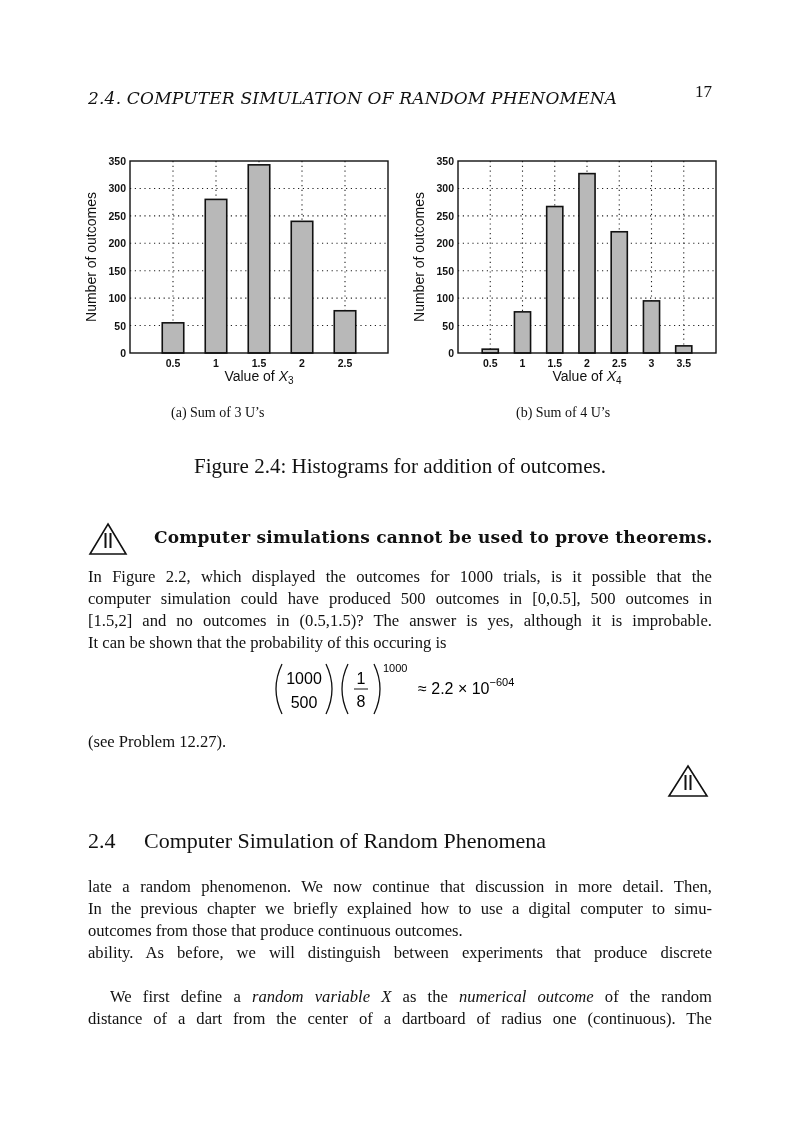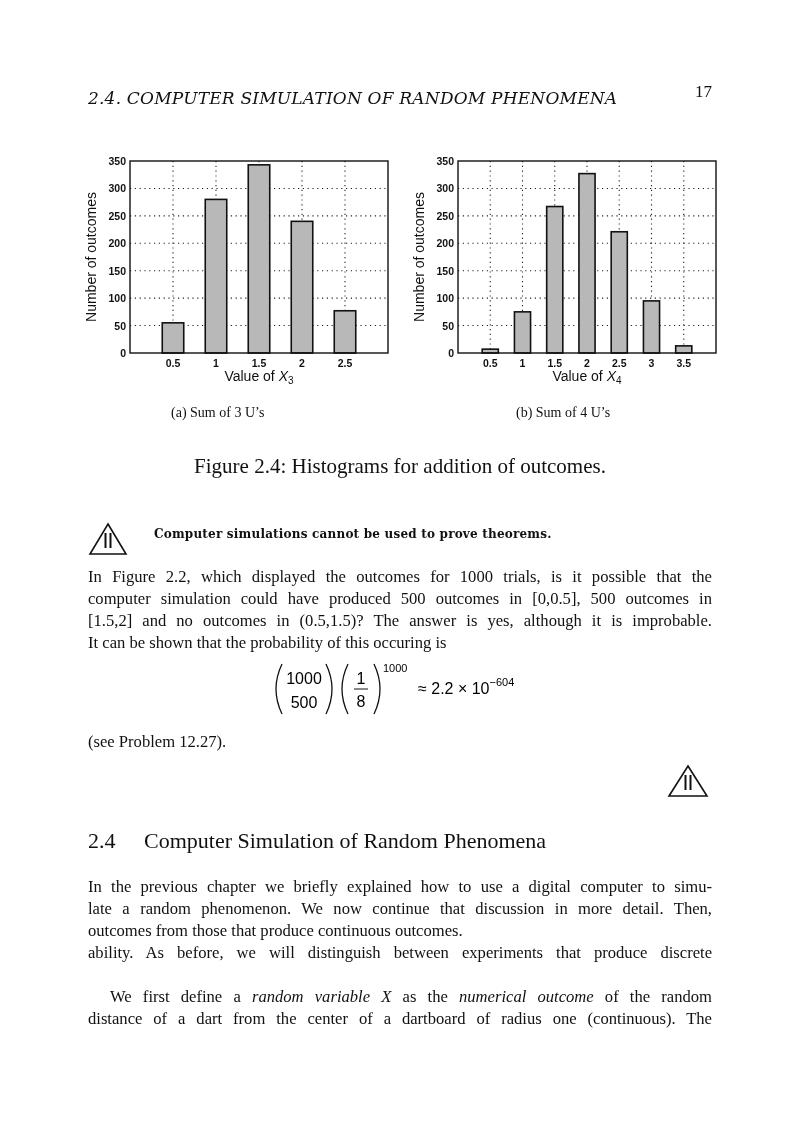--- a/index.html
+++ b/index.html
@@ -5,21 +5,21 @@
   html, body { margin:0; padding:0; background:#ffffff; }
   body { width:800px; height:1142px; position:relative; overflow:hidden;
          font-family:"DejaVu Serif","Liberation Serif",serif; color:#111; }
   .abs { position:absolute; }
   .running-head { left:88px; top:88px; width:624px; font-style:italic; font-size:17px; letter-spacing:0.2px; }
   .page-num { right:88px; top:82px; font-size:17px; font-family:Liberation Serif, serif; }
   svg text { font-family:"Liberation Sans",sans-serif; }
   .subcap { font-size:14px; font-family:"Liberation Serif",serif; }
   .figcap { left:0; width:800px; top:454px; text-align:center; font-size:21px; font-family:"Liberation Serif",serif; }
   .warn-line { left:88px; top:522px; width:640px; }
-  .warn-text { position:absolute; left:66px; top:5px; font-weight:bold; font-size:12px; font-family:"DejaVu Serif",serif; letter-spacing:0.2px; }
+  .warn-text { position:absolute; left:66px; top:5px; font-weight:bold; font-size:17px; font-family:"DejaVu Serif",serif; letter-spacing:0.2px; }
   .para { font-family:"Liberation Serif",serif; font-size:16.6px; line-height:22px; text-align:justify; }
   .para .ln { display:block; text-align:justify; text-align-last:justify; white-space:nowrap; }
   .para .ln.last { text-align-last:left; }
   .eq { left:268px; top:660px; width:300px; height:60px; font-family:"Liberation Serif",serif; }
   .section-title { left:88px; top:828px; font-size:22px; font-family:"Liberation Serif",serif; }
   .section-title .num { display:inline-block; width:56px; }
   em { }
 </style>
 </head>
 <body>
@@ -152,22 +152,22 @@
   <polygon points="21,2 40,32 2,32" fill="none" stroke="#111" stroke-width="1.6"></polygon>
   <rect x="17.5" y="11" width="2" height="15" fill="#111"></rect>
   <rect x="22.5" y="11" width="2" height="15" fill="#111"></rect>
 </svg>
 
 <div class="abs section-title">
   <span class="num">2.4</span><span>Computer Simulation of Random Phenomena</span>
 </div>
 
 <div class="abs para" style="left:88px;top:876px;width:624px">
+  <span class="ln">late a random phenomenon. We now continue that discussion in more detail. Then,</span>
   <span class="ln">In the previous chapter we briefly explained how to use a digital computer to simu-</span>
-  <span class="ln">late a random phenomenon. We now continue that discussion in more detail. Then,</span>
   <span class="ln last">outcomes from those that produce continuous outcomes.</span>
   <span class="ln">ability. As before, we will distinguish between experiments that produce discrete</span>
 </div>
 
 <div class="abs para" style="left:88px;top:986px;width:624px">
   <span class="ln" style="padding-left:22px;width:602px"><span>We first define a </span><em>random variable X</em><span> as the </span><em>numerical outcome</em><span> of the random</span></span>
   <span class="ln">distance of a dart from the center of a dartboard of radius one (continuous). The</span>
 </div>
 
 </body></html>

